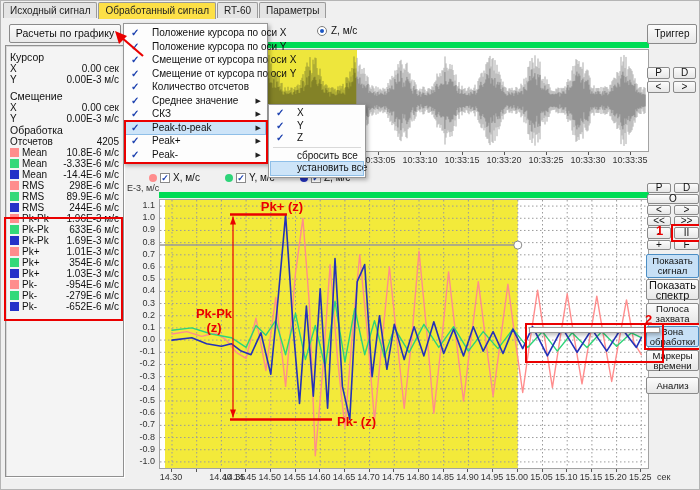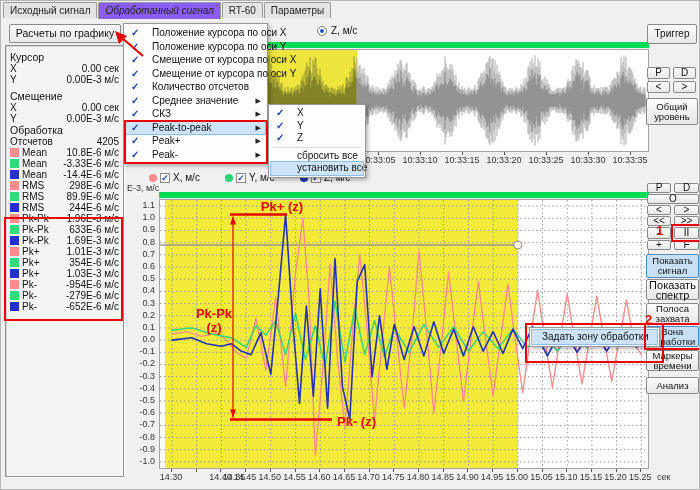--- a/index.html
+++ b/index.html
@@ -4,21 +4,21 @@
 <style>
   html,body{margin:0;padding:0;background:#d8d8d8;}
   *{box-sizing:border-box;}
   #win{position:relative;width:700px;height:490px;background:#f0f0f0;
        font-family:"Liberation Sans",sans-serif;font-size:10px;color:#111;
        overflow:hidden;border:1px solid #b5b5b5;}
   
   #tabbar{position:absolute;left:2px;top:1px;height:16px;white-space:nowrap;}
   .tab{display:inline-block;padding:2px 6px 2px 6px;font-size:10px;border:1px solid #9a9a9a;
        border-bottom:none;background:#e4e4e4;margin-right:1px;border-radius:2px 2px 0 0;color:#222;}
-  .tab.active{background:#8b5cf6;padding-bottom:3px;font-style:italic;}
+  .tab.active{background:#fde047;padding-bottom:3px;}
   
   #calcbtn{position:absolute;left:8px;top:23px;width:112px;height:19px;font-size:10.5px;
        background:linear-gradient(#fbfbfb,#e9e9e9);border:1px solid #8a8a8a;border-radius:2px;
        text-align:center;line-height:17px;}
   #groupbox{position:absolute;left:4px;top:44px;width:119px;height:432px;background:#f4f4f4;
        border:1px solid #909090;box-shadow:inset 1px 1px 0 #d8d8d8, 1px 1px 0 #fff;
        padding:3px 4px 0 4px;}
   .phead{font-size:10.5px;height:12px;line-height:12px;margin-top:2px;}
   .prow{display:flex;align-items:center;height:11px;font-size:10px;}
   .prow .pl{white-space:nowrap;}
@@ -1177,21 +1177,20 @@
       <div class="axlabel" style="left: 567px; top: 154px; width: 40px; text-align: center;">10:33:30</div>
       <div class="tick" style="left: 629px; top: 151px;"></div>
       <div class="axlabel" style="left: 609px; top: 154px; width: 40px; text-align: center;">10:33:35</div>
     </div>
 
   <div class="b3" style="left:646px;top:23px;width:50px;height:20px;">Триггер</div>
   <div class="b3" style="left:646px;top:66px;width:23px;height:12px;">P</div>
   <div class="b3" style="left:672px;top:66px;width:23px;height:12px;">D</div>
   <div class="b3" style="left:646px;top:80px;width:23px;height:12px;">&lt;</div>
   <div class="b3" style="left:672px;top:80px;width:23px;height:12px;">&gt;</div>
-  <div class="b3" style="left:645px;top:97px;width:52px;height:27px;font-size:9.5px;">Общий уровень</div>
 
   <div id="legend">
       <div class="legitem" style="left: 148px; top: 171px;">
         <div class="dot" style="background: rgb(255, 141, 141);"></div>
         <div class="cb">✓</div>
         <div style="font-size: 10px;">X, м/с</div>
       </div>
       <div class="legitem" style="left: 224px; top: 171px;">
         <div class="dot" style="background: rgb(45, 212, 121);"></div>
         <div class="cb">✓</div>
@@ -1373,21 +1372,20 @@
         <div class="mi" style="height: 12.5px; line-height: 12.5px;">X<span class="chk">✓</span></div>
         <div class="mi" style="height: 12.5px; line-height: 12.5px;">Y<span class="chk">✓</span></div>
         <div class="mi" style="height: 12.5px; line-height: 12.5px;">Z<span class="chk">✓</span></div>
       </div>
     <div class="msep"></div>
     <div class="mi" style="height:12.5px;line-height:12.5px;">сбросить все</div>
     <div class="mi hl" style="height:12.5px;line-height:12.5px;">установить все</div>
   </div>
 
   <div class="menu" id="menu2" style="left:528px;top:326px;width:131px;">
-    <div class="mi hl" style="height:14px;line-height:14px;padding-left:10px;">Задать зону обработки</div>
   </div>
 
   <svg style="position:absolute;left:108px;top:28px;z-index:61;pointer-events:none;" width="40" height="32">
     <line x1="34" y1="27" x2="12" y2="8" stroke="#ea0000" stroke-width="2.2"></line>
     <polygon points="6,2 18,7 10,15" fill="#ea0000"></polygon>
   </svg>
   <div class="redbox" id="rb-menu" style="left: 123px; top: 118.5px; width: 144px; height: 44.5px;"></div>
   <div class="redbox" id="rb-rows" style="left: 3px; top: 216px; width: 119px; height: 104px;"></div>
   <div class="redbox" style="left:670px;top:223px;width:31px;height:18px;"></div>
   <div class="redbox" style="left:643px;top:322px;width:58px;height:27px;"></div>

